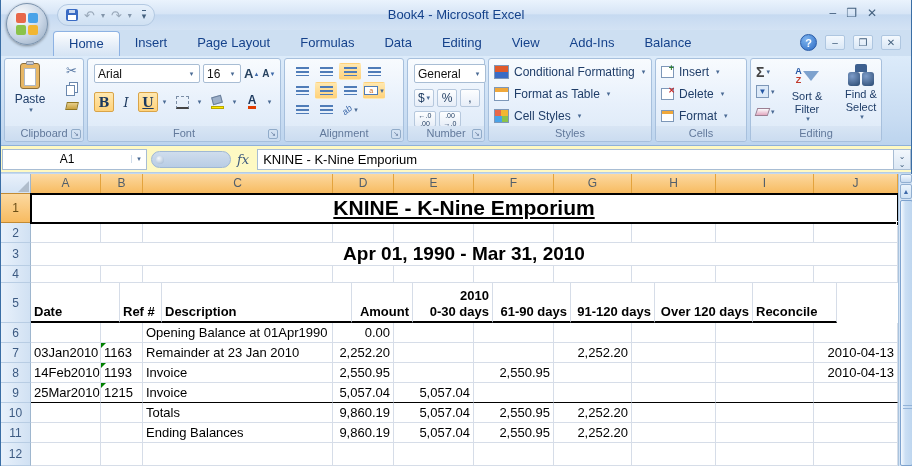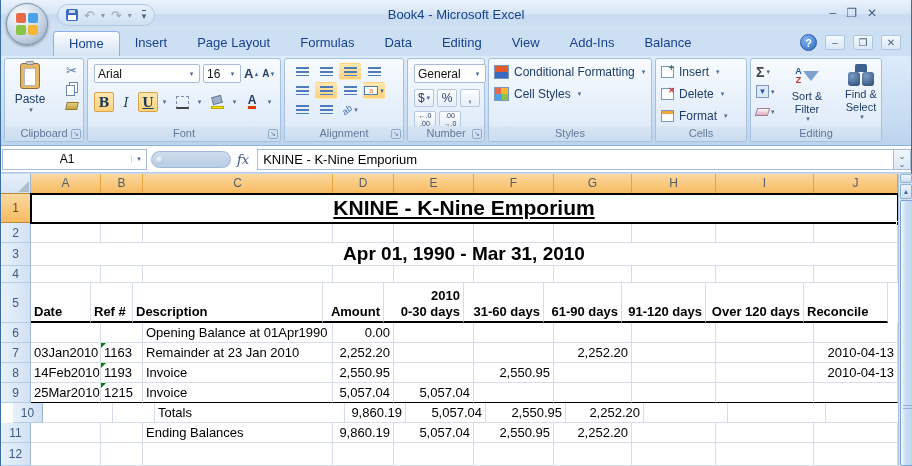--- a/index.html
+++ b/index.html
@@ -148,21 +148,21 @@
   #az-icon .az .a { color:#2456a4; } #az-icon .az .z { color:#c0392b; }
   #funnel { width:0; height:0; border-left:8px solid transparent; border-right:8px solid transparent;
     border-top:10px solid #7da2ce; }
   #binoc-icon { position:relative; width:26px; height:22px; margin-bottom:2px;}
   #binoc-icon i { position:absolute; bottom:0; width:12px; height:14px; background:radial-gradient(circle at 35% 30%, #7d9cc9, #27476f); border-radius:3px;}
   #binoc-icon i.l { left:0; } #binoc-icon i.r { right:0; }
   #binoc-icon b { position:absolute; top:0; left:7px; width:12px; height:8px; background:#3d608f; border-radius:2px 2px 0 0;}
 
   
   #formulabar { position:absolute; top:146px; left:0; width:100%; height:27px;
-    background:#ffffff; border-bottom:1px solid #b5cce4; display:flex; align-items:center; }
+    background:#fef9c3; border-bottom:1px solid #b5cce4; display:flex; align-items:center; }
   #name-box { width:145px; height:21px; background:#fff; border:1px solid #a8bdd4; margin-left:1px;
     display:flex; align-items:center; font-size:12px; color:#000; }
   #name-box .nb-text { flex:1; text-align:center; }
   #name-box .nb-dd { width:15px; border-left:1px solid #d0dcea; font-size:7px; color:#4a6a94; text-align:center;}
   #fb-capsule { width:80px; height:17px; margin:0 4px; border-radius:9px;
     background:linear-gradient(#cfdded,#b9cde5); border:1px solid #9fb8d4; position:relative;}
   #fb-capsule i { position:absolute; left:4px; top:4px; width:8px; height:8px; border-radius:50%;
     background:radial-gradient(circle at 35% 30%, #f4f8fc, #9db4cf); }
   #fx-label { font-family:"DejaVu Serif", serif; font-style:italic; font-size:13px; color:#3e5a7e; padding:0 8px 0 2px; }
   #formula-input { flex:1; height:21px; background:#fff; border:1px solid #a8bdd4; border-right:none;
@@ -400,20 +400,24 @@
       <span class="launcher">↘</span>
     </div>
 
     <div class="group" id="grp-styles">
       <div class="stack">
         <div class="srow dd">
           <span class="sicon" id="cf-icon"></span>
           <span>Conditional Formatting</span>
         </div>
         <div class="srow dd">
+          <span class="sicon" id="fat-icon"></span>
+          <span>Format as Table</span>
+        </div>
+        <div class="srow dd">
           <span class="sicon" id="cs-icon"></span>
           <span>Cell Styles</span>
         </div>
       </div>
       <div class="group-label">Styles</div>
     </div>
 
     <div class="group" id="grp-cells">
       <div class="stack">
         <div class="srow dd">
@@ -529,27 +533,26 @@
           <div class="c" style="width: 61px;"></div>
           <div class="c" style="width: 80px;"></div>
           <div class="c" style="width: 80px;"></div>
           <div class="c" style="width: 78px;"></div>
           <div class="c" style="width: 84px;"></div>
           <div class="c" style="width: 98px;"></div>
           <div class="c" style="width: 84px;"></div>
         </div>
         <div class="sheet-row hdr thick" style="height: 40px;">
           <div class="rowhead">5</div>
-          <div class="c" style="width: 60px; text-align: right;">Date</div>
+          <div class="c" style="width: 89px; text-align: right;">Date</div>
           <div class="c" style="width: 42px;">Ref #</div>
           <div class="c" style="width: 190px; text-align: right;">Description</div>
           <div class="c r" style="width: 61px;">Amount</div>
           <div class="c r" style="width: 80px;">31 Mar 2010
 0-30 days</div>
-          <div class="c r" style="width: 80px;">31-60 days</div>
           <div class="c r" style="width: 78px;">61-90 days</div>
           <div class="c r" style="width: 84px;">91-120 days</div>
           <div class="c r" style="width: 98px;">Over 120 days</div>
           <div class="c" style="width: 84px; text-align: right;">Reconcile</div>
         </div>
         <div class="sheet-row" style="height: 20px;">
           <div class="rowhead">6</div>
           <div class="c" style="width: 70px;"></div>
           <div class="c" style="width: 42px;"></div>
           <div class="c" style="width: 190px;">Opening Balance at 01Apr1990</div>
@@ -593,21 +596,21 @@
           <div class="c" style="width: 42px;">1215<span class="tri"></span></div>
           <div class="c" style="width: 190px;">Invoice</div>
           <div class="c r" style="width: 61px;">5,057.04</div>
           <div class="c r" style="width: 80px;">5,057.04</div>
           <div class="c" style="width: 80px;"></div>
           <div class="c" style="width: 78px;"></div>
           <div class="c" style="width: 84px;"></div>
           <div class="c" style="width: 98px;"></div>
           <div class="c" style="width: 84px;"></div>
         </div>
-        <div class="sheet-row" style="height: 20px; padding-left: 12px;">
+        <div class="sheet-row" style="height: 20px;">
           <div class="rowhead">10</div>
           <div class="c" style="width: 70px;"></div>
           <div class="c" style="width: 42px;"></div>
           <div class="c" style="width: 190px;">Totals</div>
           <div class="c r" style="width: 61px;">9,860.19</div>
           <div class="c r" style="width: 80px;">5,057.04</div>
           <div class="c r" style="width: 80px;">2,550.95</div>
           <div class="c r" style="width: 78px;">2,252.20</div>
           <div class="c" style="width: 84px;"></div>
           <div class="c" style="width: 98px;"></div>

